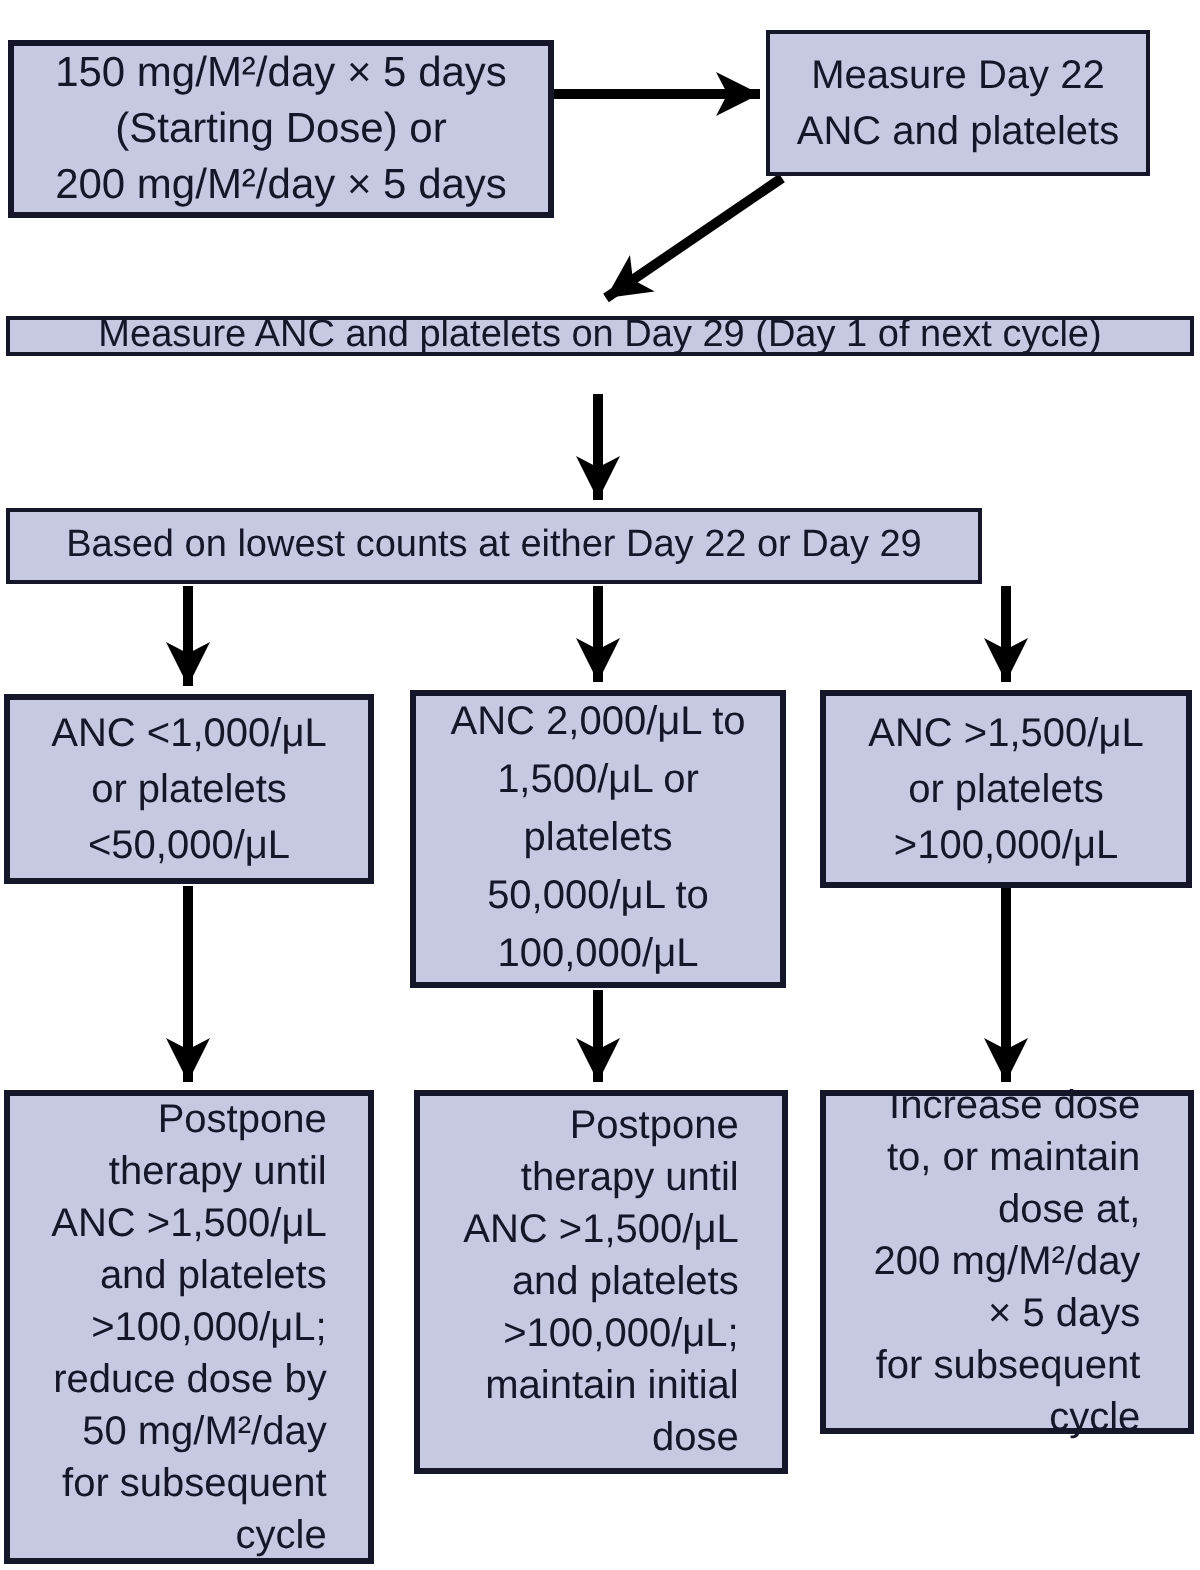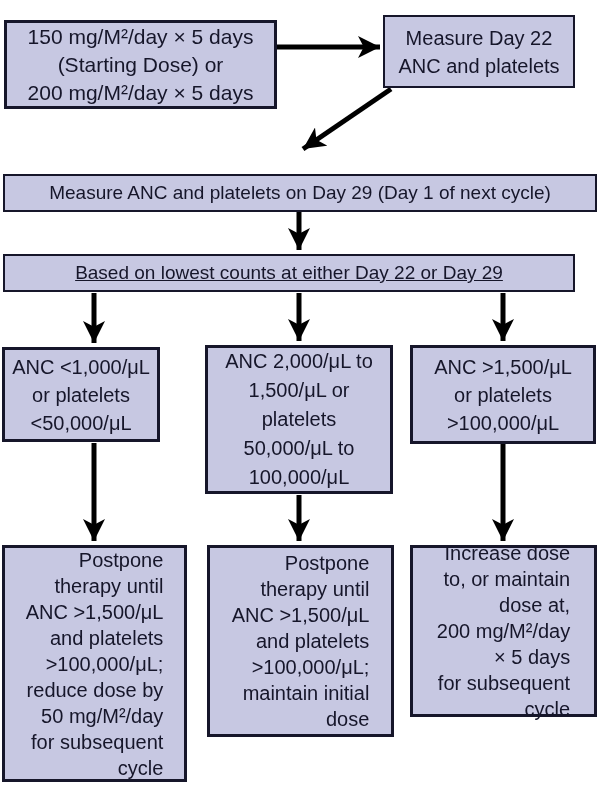--- a/index.html
+++ b/index.html
@@ -32,23 +32,23 @@
     text-align: center;
   }
   .node-text {
     white-space: pre-line;
     font-size: 20px;
     line-height: 28px;
   }
   
   .n-a  { left: 4px;   top: 20px;   width: 273px; height: 89px; }
   .n-b  { left: 383px; top: 15px;  width: 192px; height: 73px; border-width: 2px; }
-  .n-c  { left: 3px;   top: 174px; width: 594px; height: 38px; border-width: 2px; }
-  .n-d  { left: 3px;   top: 254px; width: 572px; height: 38px; border-width: 2px; text-decoration: underline; }
-  .n-e1 { left: 2px;   top: 347px; width: 158px; height: 95px; }
+  .n-c  { left: 3px;   top: 158px; width: 594px; height: 20px; border-width: 2px; }
+  .n-d  { left: 3px;   top: 254px; width: 488px; height: 38px; border-width: 2px; }
+  .n-e1 { left: 2px;   top: 347px; width: 185px; height: 95px; }
   .n-e2 { left: 205px; top: 345px; width: 188px; height: 149px; }
   .n-e3 { left: 410px; top: 345px; width: 186px; height: 99px; }
   .n-f1 { left: 2px;   top: 545px; width: 185px; height: 237px; }
   .n-f2 { left: 207px; top: 545px; width: 187px; height: 192px; }
   .n-f3 { left: 410px; top: 545px; width: 187px; height: 172px; }
 
   .n-a .node-text  { font-size: 21px; line-height: 28px; }
   .n-c .node-text, .n-d .node-text { font-size: 19px; }
   .n-e2 .node-text { line-height: 29px; }
   .n-f1 .node-text, .n-f2 .node-text, .n-f3 .node-text { line-height: 26px; text-align: right; }

